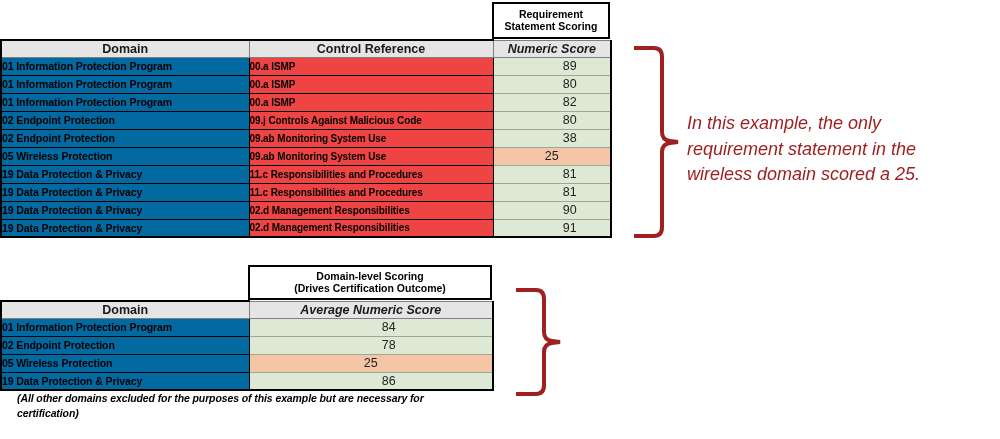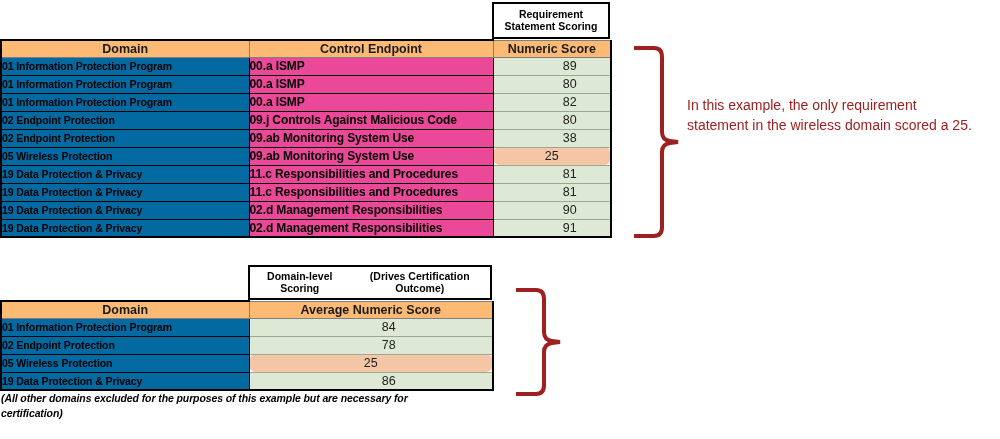--- a/index.html
+++ b/index.html
@@ -13,41 +13,41 @@
   .tbl{position:absolute;border-collapse:collapse;table-layout:fixed;}
   .tbl td,.tbl th{padding:0;margin:0;}
 
   
   .capbox{position:absolute;background:#ffffff;border:2px solid #000;
           box-sizing:border-box;display:flex;align-items:center;
           justify-content:center;text-align:center;
           font-weight:bold;color:#000;line-height:1.08;}
 
   
-  .hdr{background:#fdba74;border:1px solid #7f7f7f;
+  .hdr{background:#e5e5e5;border:1px solid #7f7f7f;
        text-align:center;font-size:12.5px;color:#1a1a1a;
        height:17px;box-sizing:border-box;}
   .hdr.thickleft{border-left:2px solid #000;}
-  .hdr.thickright{border-right:2px solid #000;}
+  .hdr.thickright{border-right:2px solid #000;font-style:italic;}
   .hdr.thicktop{border-top:2px solid #000;}
 
   
   .dcell{background:#0369a1;border:1px solid #000;border-width:1px 1px 1px 2px;
          font-weight:bold;font-size:10.5px;color:#000;
          height:18px;box-sizing:border-box;padding-left:1px;
          white-space:nowrap;overflow:hidden;letter-spacing:-.1px;}
-  .ccell{background:#ec4899;border:1px solid #000;
-         font-weight:bold;font-size:12px;color:#000;
+  .ccell{background:#ef4444;border:1px solid #000;
+         font-weight:bold;font-size:10px;color:#000;
          height:18px;box-sizing:border-box;padding-left:2px;
          white-space:nowrap;overflow:hidden;letter-spacing:-.1px;}
   .scell{border:1px solid #9aa894;border-right:2px solid #000;
          text-align:center;font-size:12.5px;color:#222;
          height:18px;box-sizing:border-box;}
   .scell.green{background:#dde9d5;padding-left:36px;}
-  .scell.orange{background:#f5c6a5;border-radius:7px;}
+  .scell.orange{background:#f5c6a5;}
   .scell.lastrow{border-bottom:2px solid #000;}
   .dcell.lastrow,.ccell.lastrow{border-bottom:2px solid #000;}
 
   .footnote{position:absolute;font-style:italic;font-weight:bold;
             font-size:10.5px;color:#000;line-height:1.45;letter-spacing:-.1px;}
 
   
   .note{position:absolute;color:#9e2020;line-height:1.42;}
   .note b{font-weight:bold;}
 
@@ -64,21 +64,21 @@
 
   <table class="tbl" style="left:0px;top:39px;width:610px;">
     <colgroup>
         <col style="width:248px">
         <col style="width:244px">
         <col style="width:118px">
       </colgroup>
     <thead>
       <tr>
         <th class="hdr thickleft thicktop">Domain</th>
-        <th class="hdr thicktop">Control Endpoint</th>
+        <th class="hdr thicktop">Control Reference</th>
         <th class="hdr thickright">Numeric Score</th>
       </tr>
     </thead>
     <tbody>
         <tr>
           <td class="dcell">01 Information Protection Program</td>
           <td class="ccell">00.a ISMP</td>
           <td class="scell green">89</td>
         </tr>
         <tr>
@@ -126,25 +126,25 @@
           <td class="ccell lastrow">02.d Management Responsibilities</td>
           <td class="scell green lastrow">91</td>
         </tr>
       </tbody>
   </table>
 
   <svg class="brace" style="left:612px;top:44px;" width="70" height="196" viewBox="0 0 70 196">
     <path d="M24 4 L42 4 Q50 4 50 13 L50 88 Q50 96 58 97 L66 98 L58 99 Q50 100 50 108 L50 183 Q50 192 42 192 L24 192" fill="none" stroke="#9e2020" stroke-width="4" stroke-linecap="square" stroke-linejoin="miter"></path>
   </svg>
 
-  <div class="note" style="left:687px;top:96px;width:285px;font-size:14px;">
+  <div class="note" style="left:687px;top:111px;width:285px;font-size:18px;font-style:italic;">
     <span>In this example, the only requirement statement in the wireless domain scored a 25.</span>
   </div>
 
-  <div class="capbox" style="left:248px;top:265px;width:244px;height:35px;font-size:10.5px;flex-direction:row;">
+  <div class="capbox" style="left:248px;top:265px;width:244px;height:35px;font-size:10.5px;flex-direction:column;">
     <span>Domain-level Scoring</span>
     <span>(Drives Certification Outcome)</span>
   </div>
 
   <table class="tbl" style="left:0px;top:300px;width:492px;">
     <colgroup>
         <col style="width:248px">
         <col style="width:244px">
       </colgroup>
     <thead>
@@ -166,21 +166,21 @@
           <td class="dcell">05 Wireless Protection</td>
           <td class="scell orange">25</td>
         </tr>
         <tr>
           <td class="dcell lastrow">19 Data Protection &amp; Privacy</td>
           <td class="scell green lastrow">86</td>
         </tr>
       </tbody>
   </table>
 
-  <div class="footnote" style="left:1px;top:391px;width:470px;">
+  <div class="footnote" style="left:17px;top:391px;width:470px;">
     <span>(All other domains excluded for the purposes of this example but are necessary for certification)</span>
   </div>
 
   <svg class="brace" style="left:494px;top:286px;" width="70" height="112" viewBox="0 0 70 112">
     <path d="M24 4 L42 4 Q50 4 50 13 L50 46 Q50 54 58 55 L66 56 L58 57 Q50 58 50 66 L50 99 Q50 108 42 108 L24 108" fill="none" stroke="#9e2020" stroke-width="4" stroke-linecap="square" stroke-linejoin="miter"></path>
   </svg>
 
 
 </div>
 

